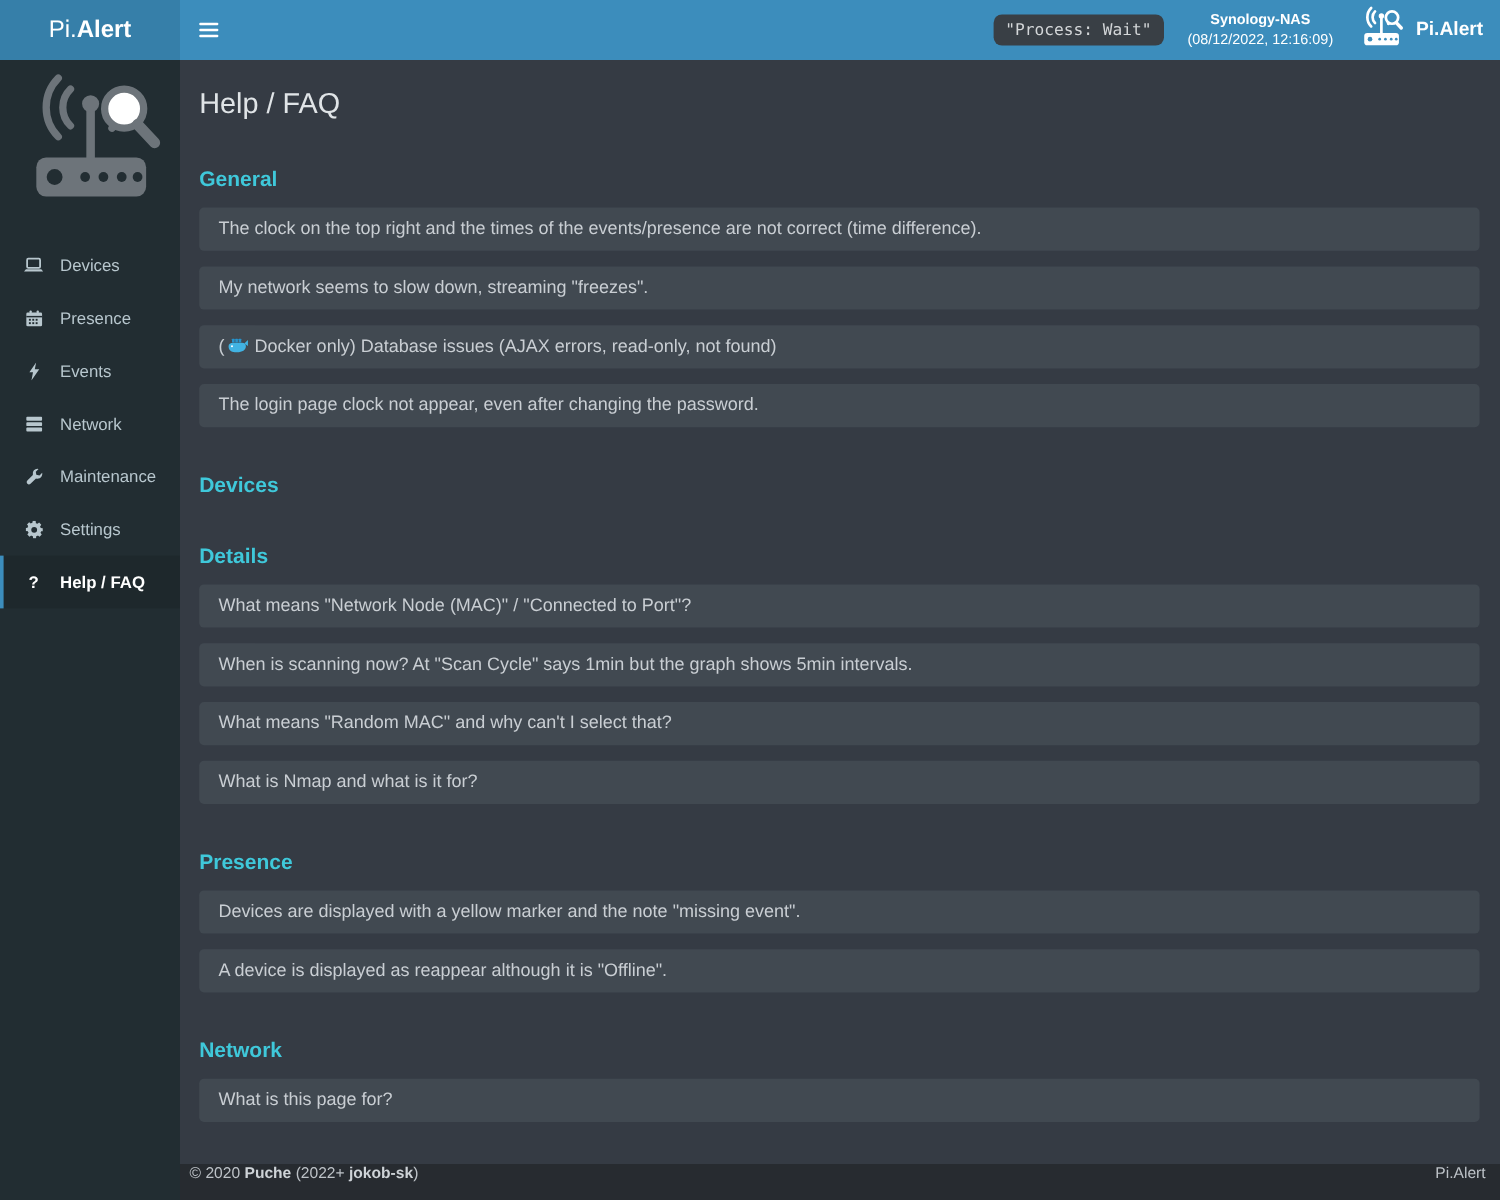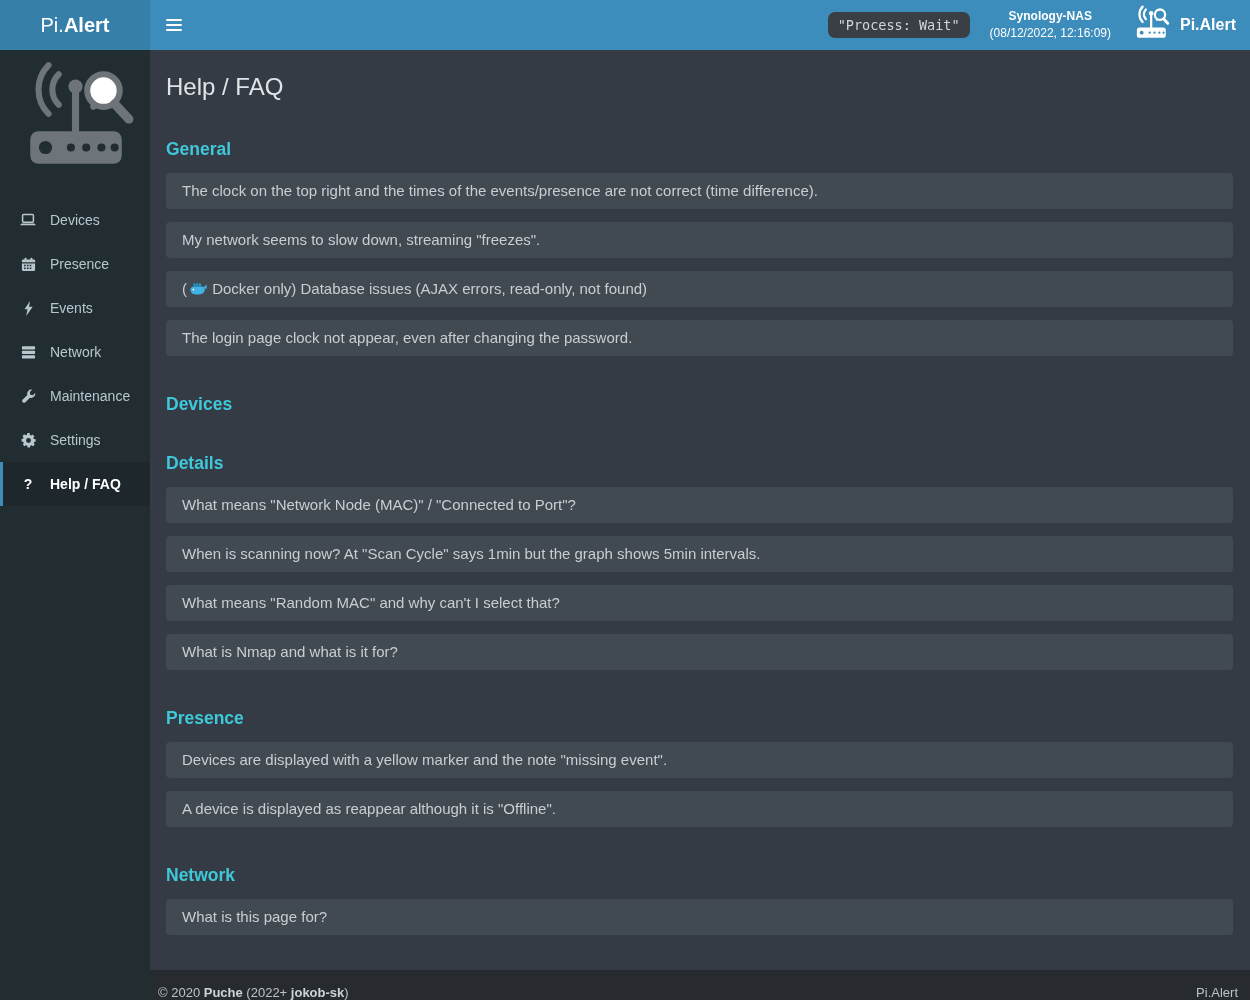--- a/index.html
+++ b/index.html
@@ -32,21 +32,21 @@
   .q-glyph { font-weight:700; font-size:14px; }
 
   .right-col { flex:1; display:flex; flex-direction:column; min-width:0; }
   .main { flex:1; padding:15px 17px 20px 16px; overflow:hidden; }
   .page-title { font-size:24px; font-weight:400; color:#e0e4e7; margin:8px 0 4px; }
   .faq-section h2 { font-size:17.5px; font-weight:600; color:#3fc8da; margin:38px 0 13px; }
   .qbar { background:#414951; border-radius:4px; padding:8px 16px; margin-bottom:13px; font-size:15px; color:#c9ced3; cursor:pointer; line-height:20px; }
   .qbar svg { vertical-align:-2px; margin:0 1px; }
 
   
-  .footer { flex:0 0 30px; background:#272b30; display:flex; align-items:flex-end; justify-content:space-between; padding:0 12px 0 8px; font-size:13px; color:#bdc2c7; }
+  .footer { flex:0 0 30px; background:#272b30; display:flex; align-items:flex-start; justify-content:space-between; padding:0 12px 0 8px; font-size:13px; color:#bdc2c7; }
   .footer strong { color:#ced3d7; cursor:pointer; }
 </style>
 </head>
 <body>
 
 <div class="header">
   <div class="logo-area">
     <span><span class="thin">Pi.</span><span class="bold">Alert</span></span>
   </div>
   <div class="navbar">

